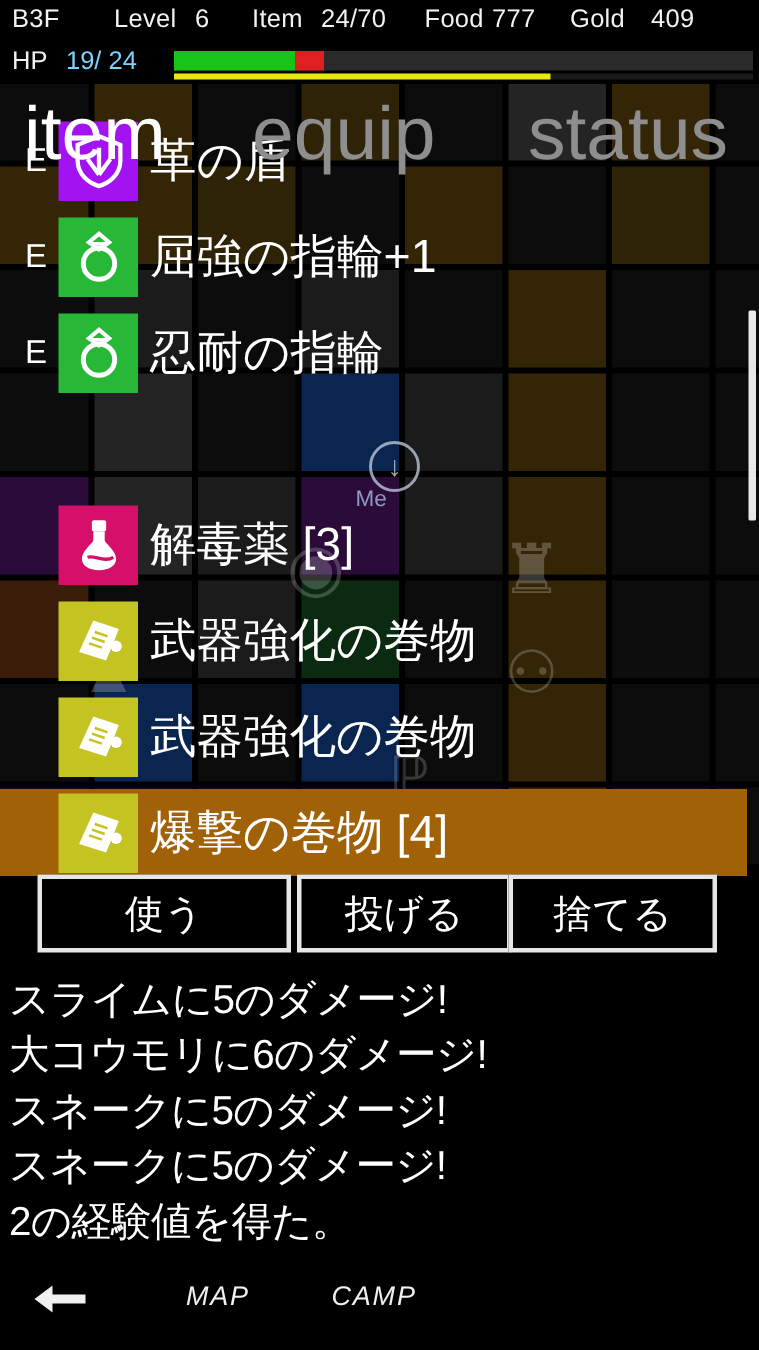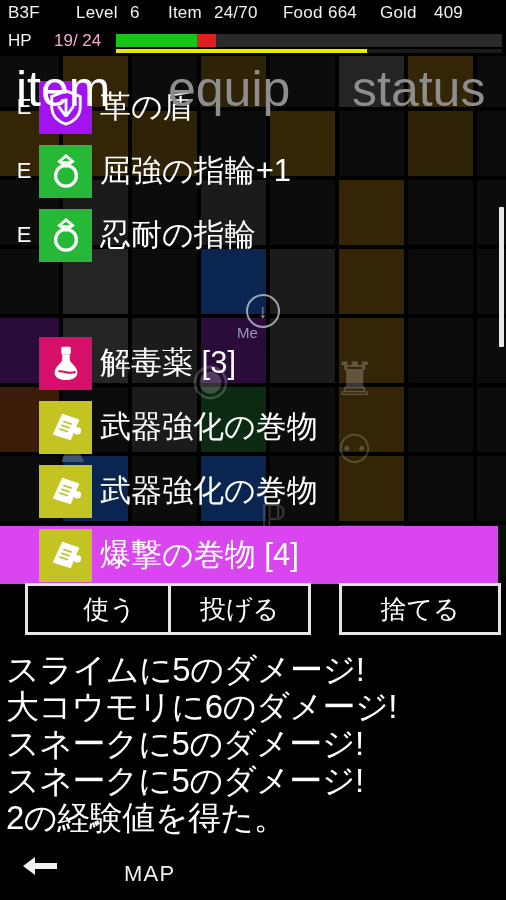--- a/index.html
+++ b/index.html
@@ -19,21 +19,21 @@
   .st-levelval{left:130px;}
   .st-itemlabel{left:168px;}
   .st-itemval{left:214px;}
   .st-foodlabel{left:283px;}
   .st-foodval{left:328px;}
   .st-goldlabel{left:380px;}
   .st-goldval{left:434px;}
 
   .status-line2{position:absolute;left:0;top:31px;width:506px;height:24px;}
   .hp-label{position:absolute;left:8px;top:0;font-size:17px;color:#f2f2f2;}
-  .hp-val{position:absolute;left:54px;top:0;font-size:17px;color:#f9a8d4;white-space:pre;}
+  .hp-val{position:absolute;left:44px;top:0;font-size:17px;color:#7dd3fc;white-space:pre;}
   .hp-bar-wrap{position:absolute;left:116px;top:3px;width:386px;height:13px;background:#2a2a2a;}
   .hp-bar-green{position:absolute;left:0;top:0;height:13px;background:#19c419;}
   .hp-bar-red{position:absolute;top:0;height:13px;background:#e02020;}
   .exp-bar-wrap{position:absolute;left:116px;top:18px;width:386px;height:4px;background:#1a1a1a;}
   .exp-bar{position:absolute;left:0;top:0;height:4px;background:#e8e80c;}
 
   
   .map-bg{position:absolute;left:0;top:56px;width:506px;height:520px;overflow:hidden;z-index:1;background:#000;}
   .tilegrid{position:absolute;left:-6px;top:-14px;width:520px;height:540px;
      display:grid;grid-template-columns:repeat(8,65px);grid-auto-rows:65px;gap:4px;}
@@ -57,55 +57,55 @@
   .tabs{position:absolute;left:0;top:58px;width:506px;height:62px;z-index:20;}
   .tab{position:absolute;top:0;font-size:50px;line-height:62px;white-space:nowrap;font-weight:400;}
   .tab-active{color:#ffffff;left:16px;}
   .tab-idle{color:#8e8e8e;}
   .tab-equip{left:168px;}
   .tab-status{left:352px;}
 
   
   .item-list{position:absolute;left:0;top:120px;width:506px;height:450px;z-index:15;}
   .item-row{position:absolute;left:0;width:498px;height:58px;display:flex;align-items:center;}
-  .item-row.selected{background:#d946ef;}
+  .item-row.selected{background:#a16207;}
   .eq-mark{position:absolute;left:14px;width:20px;text-align:center;font-size:22px;color:#ffffff;}
   .item-icon{position:absolute;left:39px;width:53px;height:53px;display:flex;align-items:center;
      justify-content:center;}
   .item-icon svg{width:38px;height:38px;}
   .item-name{position:absolute;left:100px;font-size:31px;color:#ffffff;white-space:nowrap;letter-spacing:0px;}
 
   .ic-shield{background:#a312f0;}
   .ic-ring{background:#27b838;}
   .ic-potion{background:#d6106a;}
   .ic-scroll{background:#c3c322;}
 
   
   .scroll-track{position:absolute;right:2px;top:120px;width:5px;height:450px;background:transparent;z-index:16;}
   .scroll-thumb{position:absolute;right:2px;width:5px;background:#e8e8e8;border-radius:1px;z-index:17;}
 
   
   .actions{position:absolute;left:0;top:583px;width:506px;height:57px;z-index:25;}
   .act-btn{position:absolute;top:0;height:52px;background:#000;border:3px solid #e6e6e6;
      display:flex;align-items:center;justify-content:center;font-size:26px;color:#ffffff;box-sizing:border-box;}
   .act-1{left:25px;width:169px;}
-  .act-2{left:168px;width:143px;}
-  .act-3{left:339px;width:162px;}
+  .act-2{left:198px;width:143px;}
+  .act-3{left:339px;width:139px;}
 
   
   .log{position:absolute;left:0;top:648px;width:506px;height:190px;z-index:25;}
-  .log-line{position:absolute;left:6px;font-size:33px;color:#ffffff;white-space:nowrap;letter-spacing:-0.5px;}
+  .log-line{position:absolute;left:6px;font-size:27px;color:#ffffff;white-space:nowrap;letter-spacing:-0.5px;}
 
   
   .bottom-nav{position:absolute;left:0;top:840px;width:506px;height:60px;background:#000;z-index:30;}
   .nav-back{position:absolute;left:16px;top:8px;width:48px;height:36px;display:flex;align-items:center;
      justify-content:center;}
   .nav-back svg{width:38px;height:26px;}
-  .nav-item{position:absolute;top:16px;font-size:22px;color:#f0f0f0;letter-spacing:1.2px;height:36px;
-     display:flex;align-items:center;}
+  .nav-item{position:absolute;top:6px;font-size:18px;color:#f0f0f0;letter-spacing:1.2px;height:36px;
+     display:flex;align-items:center;font-style:italic;}
   .nav-map{left:124px;}
   .nav-camp{left:221px;}
   .nav-info{left:331px;}
 </style>
 </head>
 <body>
 
 <div id="app">
 
   <div class="map-bg">
@@ -194,21 +194,21 @@
   </div>
 
   <div class="status-bar">
     <div class="status-line1">
       <span class="stat st-floor">B3F</span>
       <span class="stat st-levellabel">Level</span>
       <span class="stat st-levelval">6</span>
       <span class="stat st-itemlabel">Item</span>
       <span class="stat st-itemval">24/70</span>
       <span class="stat st-foodlabel">Food</span>
-      <span class="stat st-foodval">664</span>
+      <span class="stat st-foodval">777</span>
       <span class="stat st-goldlabel">Gold</span>
       <span class="stat st-goldval">409</span>
     </div>
     <div class="status-line2">
       <span class="hp-label">HP</span>
       <span class="hp-val">19/ 24</span>
       <div class="hp-bar-wrap">
         <div class="hp-bar-green" style="width: 21%;"></div>
         <div class="hp-bar-red" style="left: 21%; width: 5%;"></div>
       </div>
@@ -315,15 +315,16 @@
     <div class="log-line" style="top:148px;">2の経験値を得た。</div>
   </div>
 
   <div class="bottom-nav">
     <div class="nav-back">
       <svg viewBox="0 0 38 26">
         <path d="M2 13 L14 4 L14 10 L36 10 L36 16 L14 16 L14 22 Z" fill="#f0f0f0"></path>
       </svg>
     </div>
     <div class="nav-item nav-map">MAP</div>
+    <div class="nav-item nav-camp">CAMP</div>
   </div>
 
 </div>
 
 </body></html>

